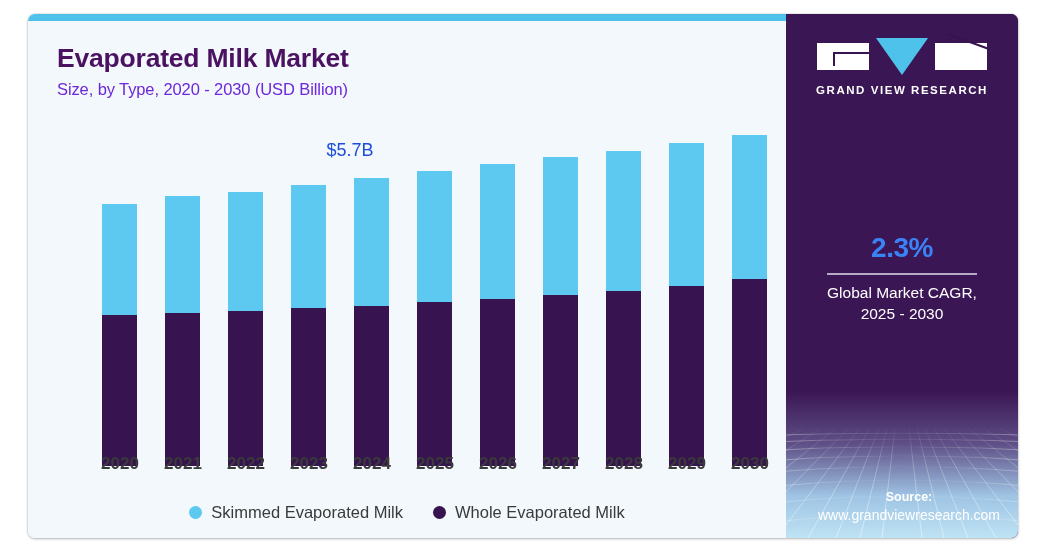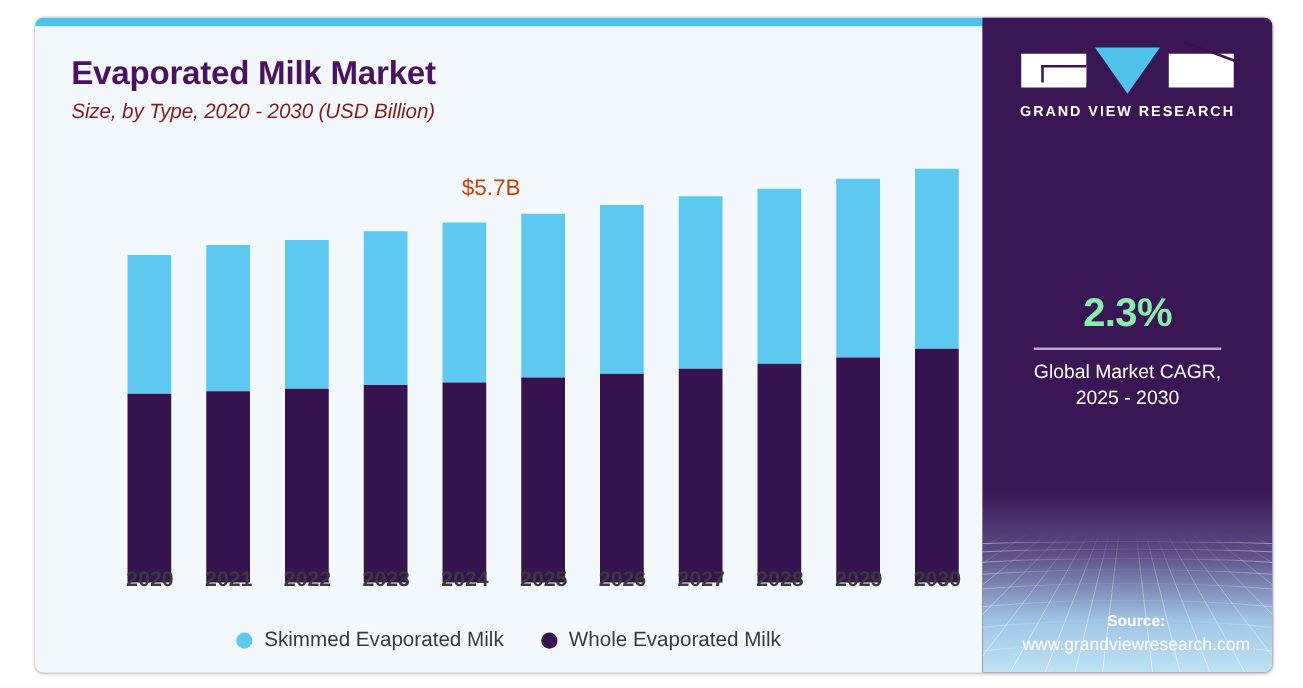--- a/index.html
+++ b/index.html
@@ -39,23 +39,22 @@
     left: 29px; top: 29px;
     font-size: 26.5px;
     font-weight: bold;
     color: #4A1260;
     letter-spacing: -0.2px;
   }
   #chart-subtitle {
     position: absolute;
     left: 29px; top: 66px;
     font-size: 16.5px;
-    color: #7f1d1d;
+    color: #6d28d9;
     letter-spacing: -0.1px;
-    font-style: italic;
   }
 
   #plot {
     position: absolute;
     left: 0; top: 0;
     width: 758px; height: 524px;
   }
 
   .bar-group {
     position: absolute;
@@ -73,23 +72,23 @@
     text-align: center;
     font-size: 17px;
     font-weight: bold;
     color: #3A3A3A;
   }
 
   #value-callout {
     position: absolute;
     top: 125px;
     width: 90px;
-    text-align: right;
+    text-align: left;
     font-size: 18px;
-    color: #c2410c;
+    color: #1d4ed8;
   }
 
   #legend {
     position: absolute;
     left: 0; top: 489px;
     width: 758px;
     display: flex;
     justify-content: center;
     align-items: center;
     gap: 30px;
@@ -158,23 +157,23 @@
     letter-spacing: 1.55px;
   }
 
   #cagr-block {
     position: absolute;
     left: 0; top: 218px;
     width: 232px;
     text-align: center;
   }
   #cagr-value {
-    font-size: 32px;
-    font-weight: bold;
-    color: #86efac;
+    font-size: 28px;
+    font-weight: bold;
+    color: #3b82f6;
     letter-spacing: -0.5px;
   }
   #cagr-rule {
     width: 150px; height: 2px;
     background: #B9A8C6;
     margin: 9px auto 8px auto;
   }
   #cagr-caption-1, #cagr-caption-2 {
     font-size: 15.5px;
     color: #ffffff;

